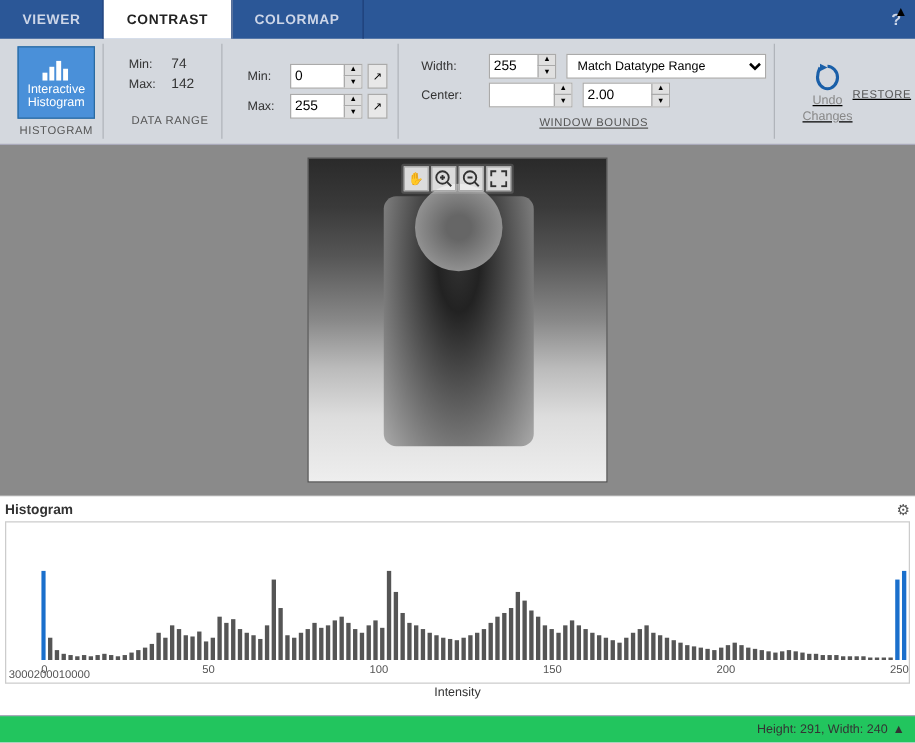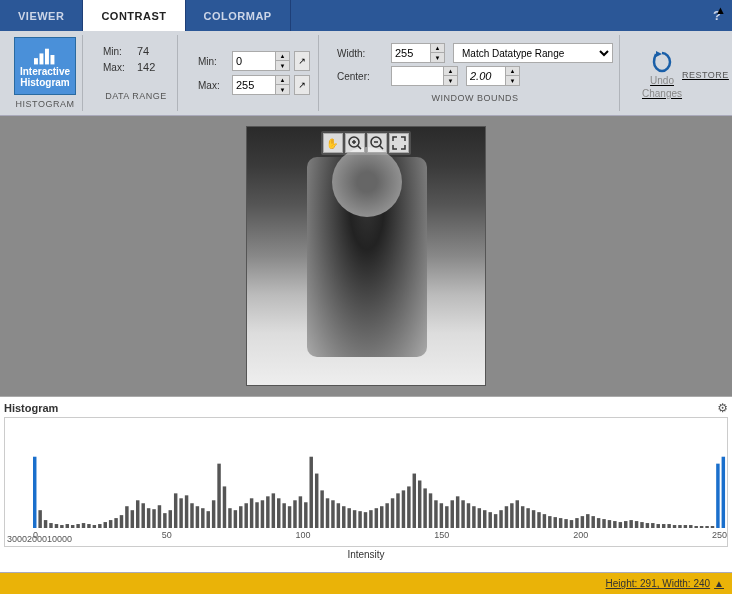--- a/index.html
+++ b/index.html
@@ -76,21 +76,21 @@
       align-items: center;
       justify-content: center;
       background: #4a90d9;
       border: 1px solid #2a6aa0;
       padding: 6px 20px;
       cursor: pointer;
       width: 62px;
       height: 58px;
       color: #fff;
       font-size: 10px;
-      font-weight: 700;
+      font-weight: 400;
     }
 
     .histogram-icon {
       width: 32px;
       height: 28px;
     }
 
     .field-group {
       display: flex;
       flex-direction: column;
@@ -339,31 +339,30 @@
       height: 18px;
       display: flex;
       justify-content: space-between;
       align-items: flex-start;
       font-size: 9px;
       color: #555;
       padding: 2px 0;
     }
 
     .status-bar {
-      background: #eab308;
+      background: #22c55e;
       border-top: 1px solid #aab;
       height: 22px;
       display: flex;
       align-items: center;
       justify-content: flex-end;
       padding: 0 8px;
       font-size: 10px;
       color: #333;
       gap: 4px;
-      text-decoration: underline;
     }
 
     
     .hist-svg {
       width: 100%;
       height: 100%;
     }
   </style>
 </head>
 <body>
@@ -461,28 +460,28 @@
     <div class="window-row">
       <span class="window-label">Center:</span>
       <div class="field-input-wrap">
         <input class="field-input" type="text" style="width: 38px; padding-left: 48px;" value="128">
         <div class="spin-btns">
           <button class="spin-btn">▲</button>
           <button class="spin-btn">▼</button>
         </div>
       </div>
       <div class="field-input-wrap" style="margin-left:4px;">
-        <input class="field-input" type="text" style="width: 38px; font-style: italic;" value="2.00">
+        <input class="field-input" type="text" style="width: 54px;" value="2.00">
         <div class="spin-btns">
           <button class="spin-btn">▲</button>
           <button class="spin-btn">▼</button>
         </div>
       </div>
     </div>
-    <div class="window-section-label" style="text-transform:uppercase;font-size:9px;color:#555;letter-spacing:0.5px;">WINDOW BOUNDS</div>
+    <div class="window-section-label" style="text-transform:uppercase;font-size:9px;color:#555;letter-spacing:0.5px;text-decoration:underline;">WINDOW BOUNDS</div>
   </div>
 
   <div class="restore-section">
     <button class="restore-btn">
       <svg class="restore-icon" viewBox="0 0 28 28">
         <path d="M8 8 C8 8 6 12 6 16 C6 21 10 25 14 25 C18 25 22 21 22 16 C22 11 18 7 14 7" fill="none" stroke="#1a5fa8" stroke-width="2.5"></path>
         <polygon points="8,5 8,11 14,8" fill="#1a5fa8"></polygon>
       </svg>
       <span class="restore-label">
         <span>Undo</span><br>

